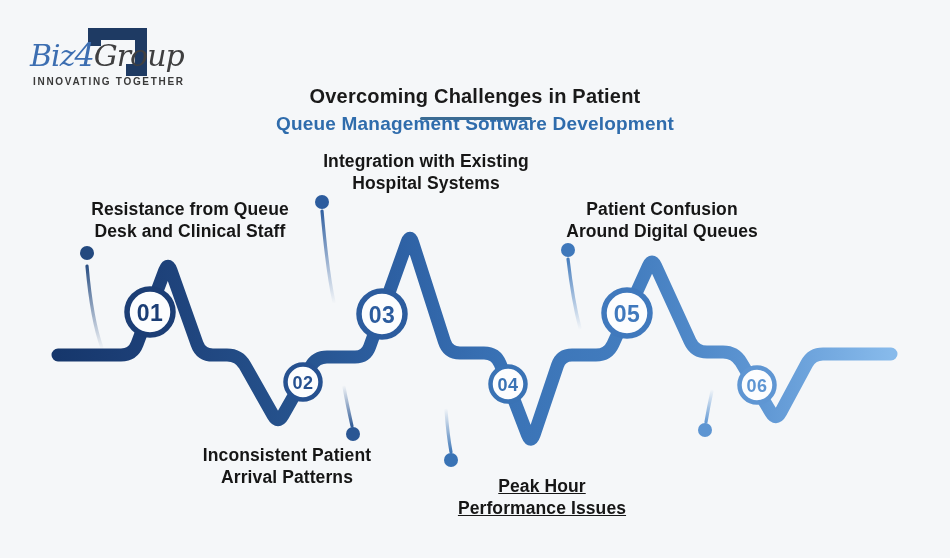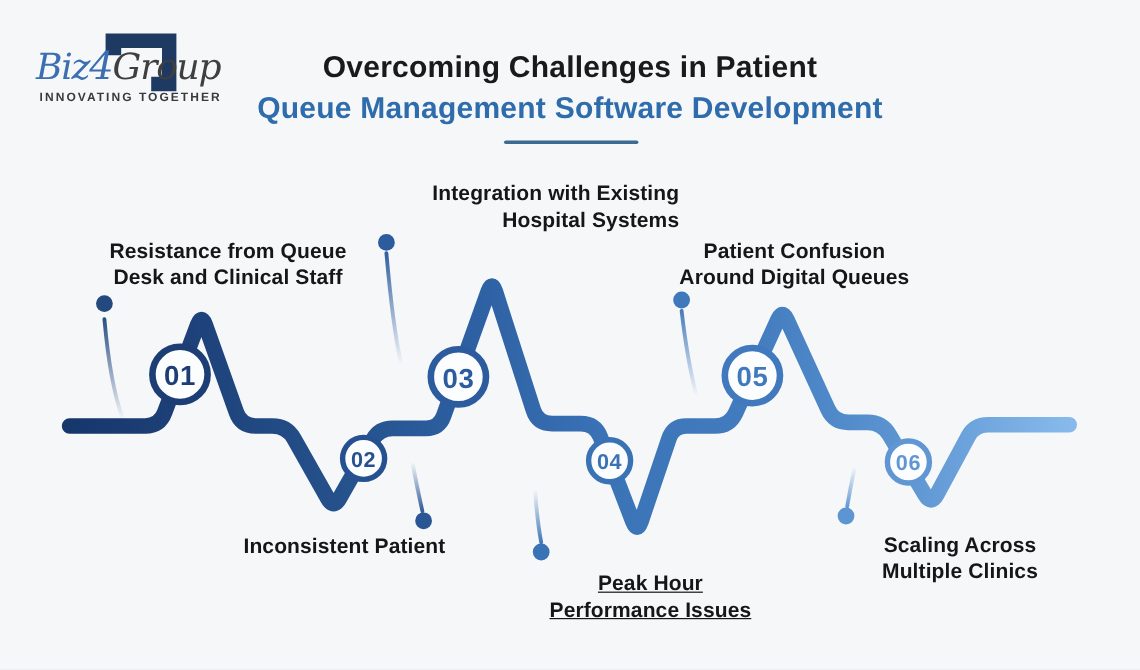--- a/index.html
+++ b/index.html
@@ -28,40 +28,40 @@
   .logo-num   { color: #3c6eb1; font-size: 32px; }
   .logo-group { color: #3f3f40; text-align: right; }
   .logo-tagline {
     position: absolute; left: 33px; top: 76px;
     font-size: 10px; font-weight: bold; letter-spacing: 1.7px;
     color: #3a3a3a; white-space: nowrap;
   }
 
   
   .title-wrap { position: absolute; left: 0; top: 42px; width: 950px; text-align: center; }
-  .title-line1 { font-size: 25px; font-weight: 600; color: #1a1a1a; letter-spacing: 0.2px; }
-  .title-line2 { font-size: 25px; font-weight: 700; color: #2f6cac; margin-top: 5px; letter-spacing: 0.2px; }
+  .title-line1 { font-size: 20px; font-weight: 600; color: #1a1a1a; letter-spacing: 0.2px; margin-top: 43px; }
+  .title-line2 { font-size: 19px; font-weight: 700; color: #2f6cac; margin-top: 5px; letter-spacing: 0.2px; }
   .title-divider {
     position: absolute; left: 420px; top: 117px;
     width: 112px; height: 3px; background: #3a6b93; border-radius: 2px;
   }
 
   
   .wave-svg { position: absolute; left: 0; top: 0; }
   .step-num { font-family: "Liberation Sans", sans-serif; font-weight: 600; letter-spacing: 0.5px; }
 
   
   .step-label {
     position: absolute; width: 280px; text-align: center;
     font-size: 17.5px; font-weight: 700; color: #161616;
     line-height: 22px; letter-spacing: 0.1px;
   }
   .lbl-1 { left:  50px; top: 198px; }
   .lbl-2 { left: 147px; top: 444px; text-align: center; }
-  .lbl-3 { left: 286px; top: 150px; text-align: right; }
+  .lbl-3 { left: 286px; top: 150px; }
   .lbl-4 { left: 402px; top: 475px; text-decoration: underline; }
   .lbl-5 { left: 522px; top: 198px; }
   .lbl-6 { left: 660px; top: 443px; }
 </style>
 </head>
 <body>
 
 <div class="stage">
 
   <div class="logo">
@@ -188,31 +188,28 @@
       <text class="step-num" x="757" y="385" dy="1" font-size="18" fill="#5f96d3" text-anchor="middle" dominant-baseline="central">06</text>
     </g>
   </svg>
 
   <div class="step-label lbl-1">
     <div>Resistance from Queue</div>
     <div>Desk and Clinical Staff</div>
   </div>
   <div class="step-label lbl-2">
     <div>Inconsistent Patient</div>
+    <div>Arrival Patterns</div>
   </div>
   <div class="step-label lbl-3">
     <div>Integration with Existing</div>
     <div>Hospital Systems</div>
   </div>
   <div class="step-label lbl-4">
     <div>Peak Hour</div>
     <div>Performance Issues</div>
   </div>
   <div class="step-label lbl-5">
     <div>Patient Confusion</div>
     <div>Around Digital Queues</div>
   </div>
-  <div class="step-label lbl-6">
-    <div>Scaling Across</div>
-    <div>Multiple Clinics</div>
-  </div>
 
 </div>
 
 </body></html>

